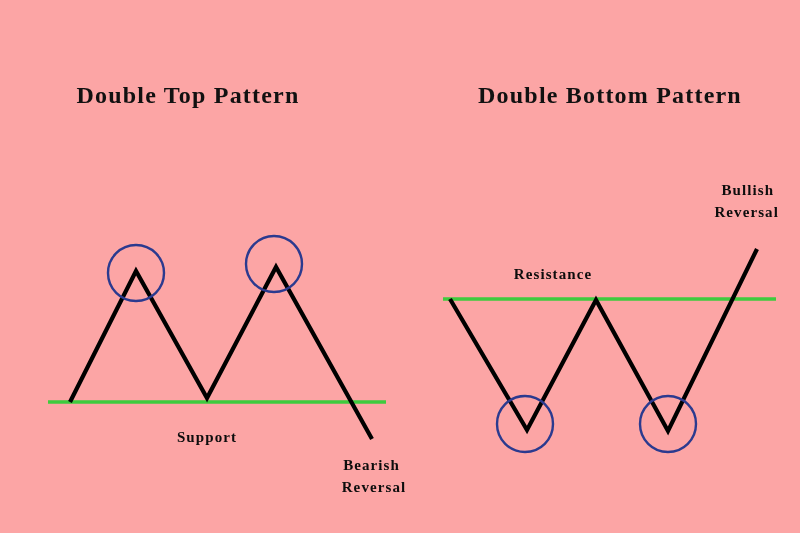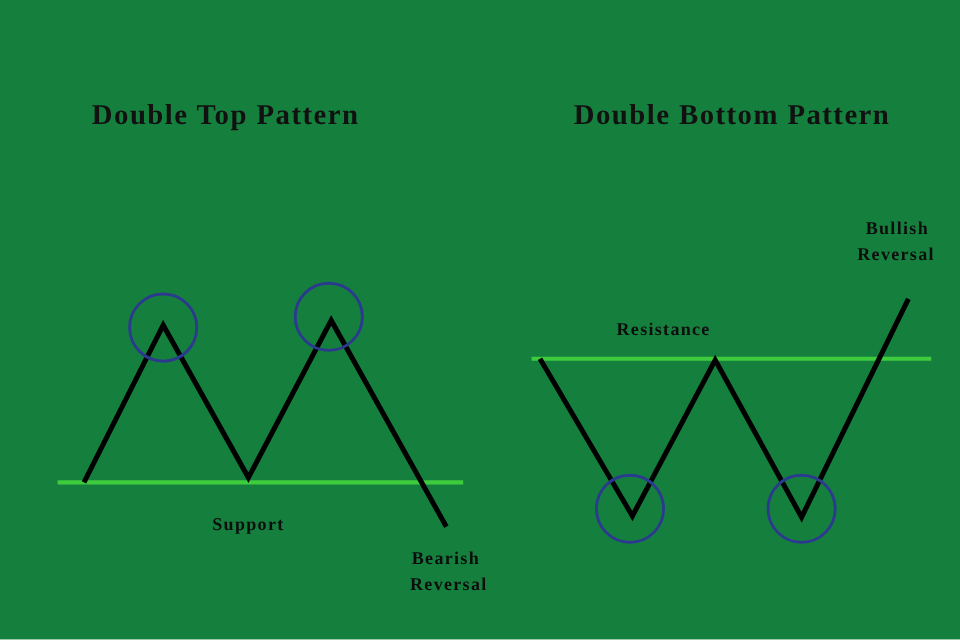--- a/index.html
+++ b/index.html
@@ -10,21 +10,21 @@
   body {
     width: 800px;
     height: 533px;
     font-family: "Liberation Serif", "DejaVu Serif", serif;
     overflow: hidden;
   }
   #canvas {
     position: relative;
     width: 800px;
     height: 533px;
-    background: #15803d;
+    background: #fca5a5;
     text-decoration: underline;
   }
   svg#diagram {
     position: absolute;
     top: 0;
     left: 0;
     width: 800px;
     height: 533px;
     display: block;
   }

